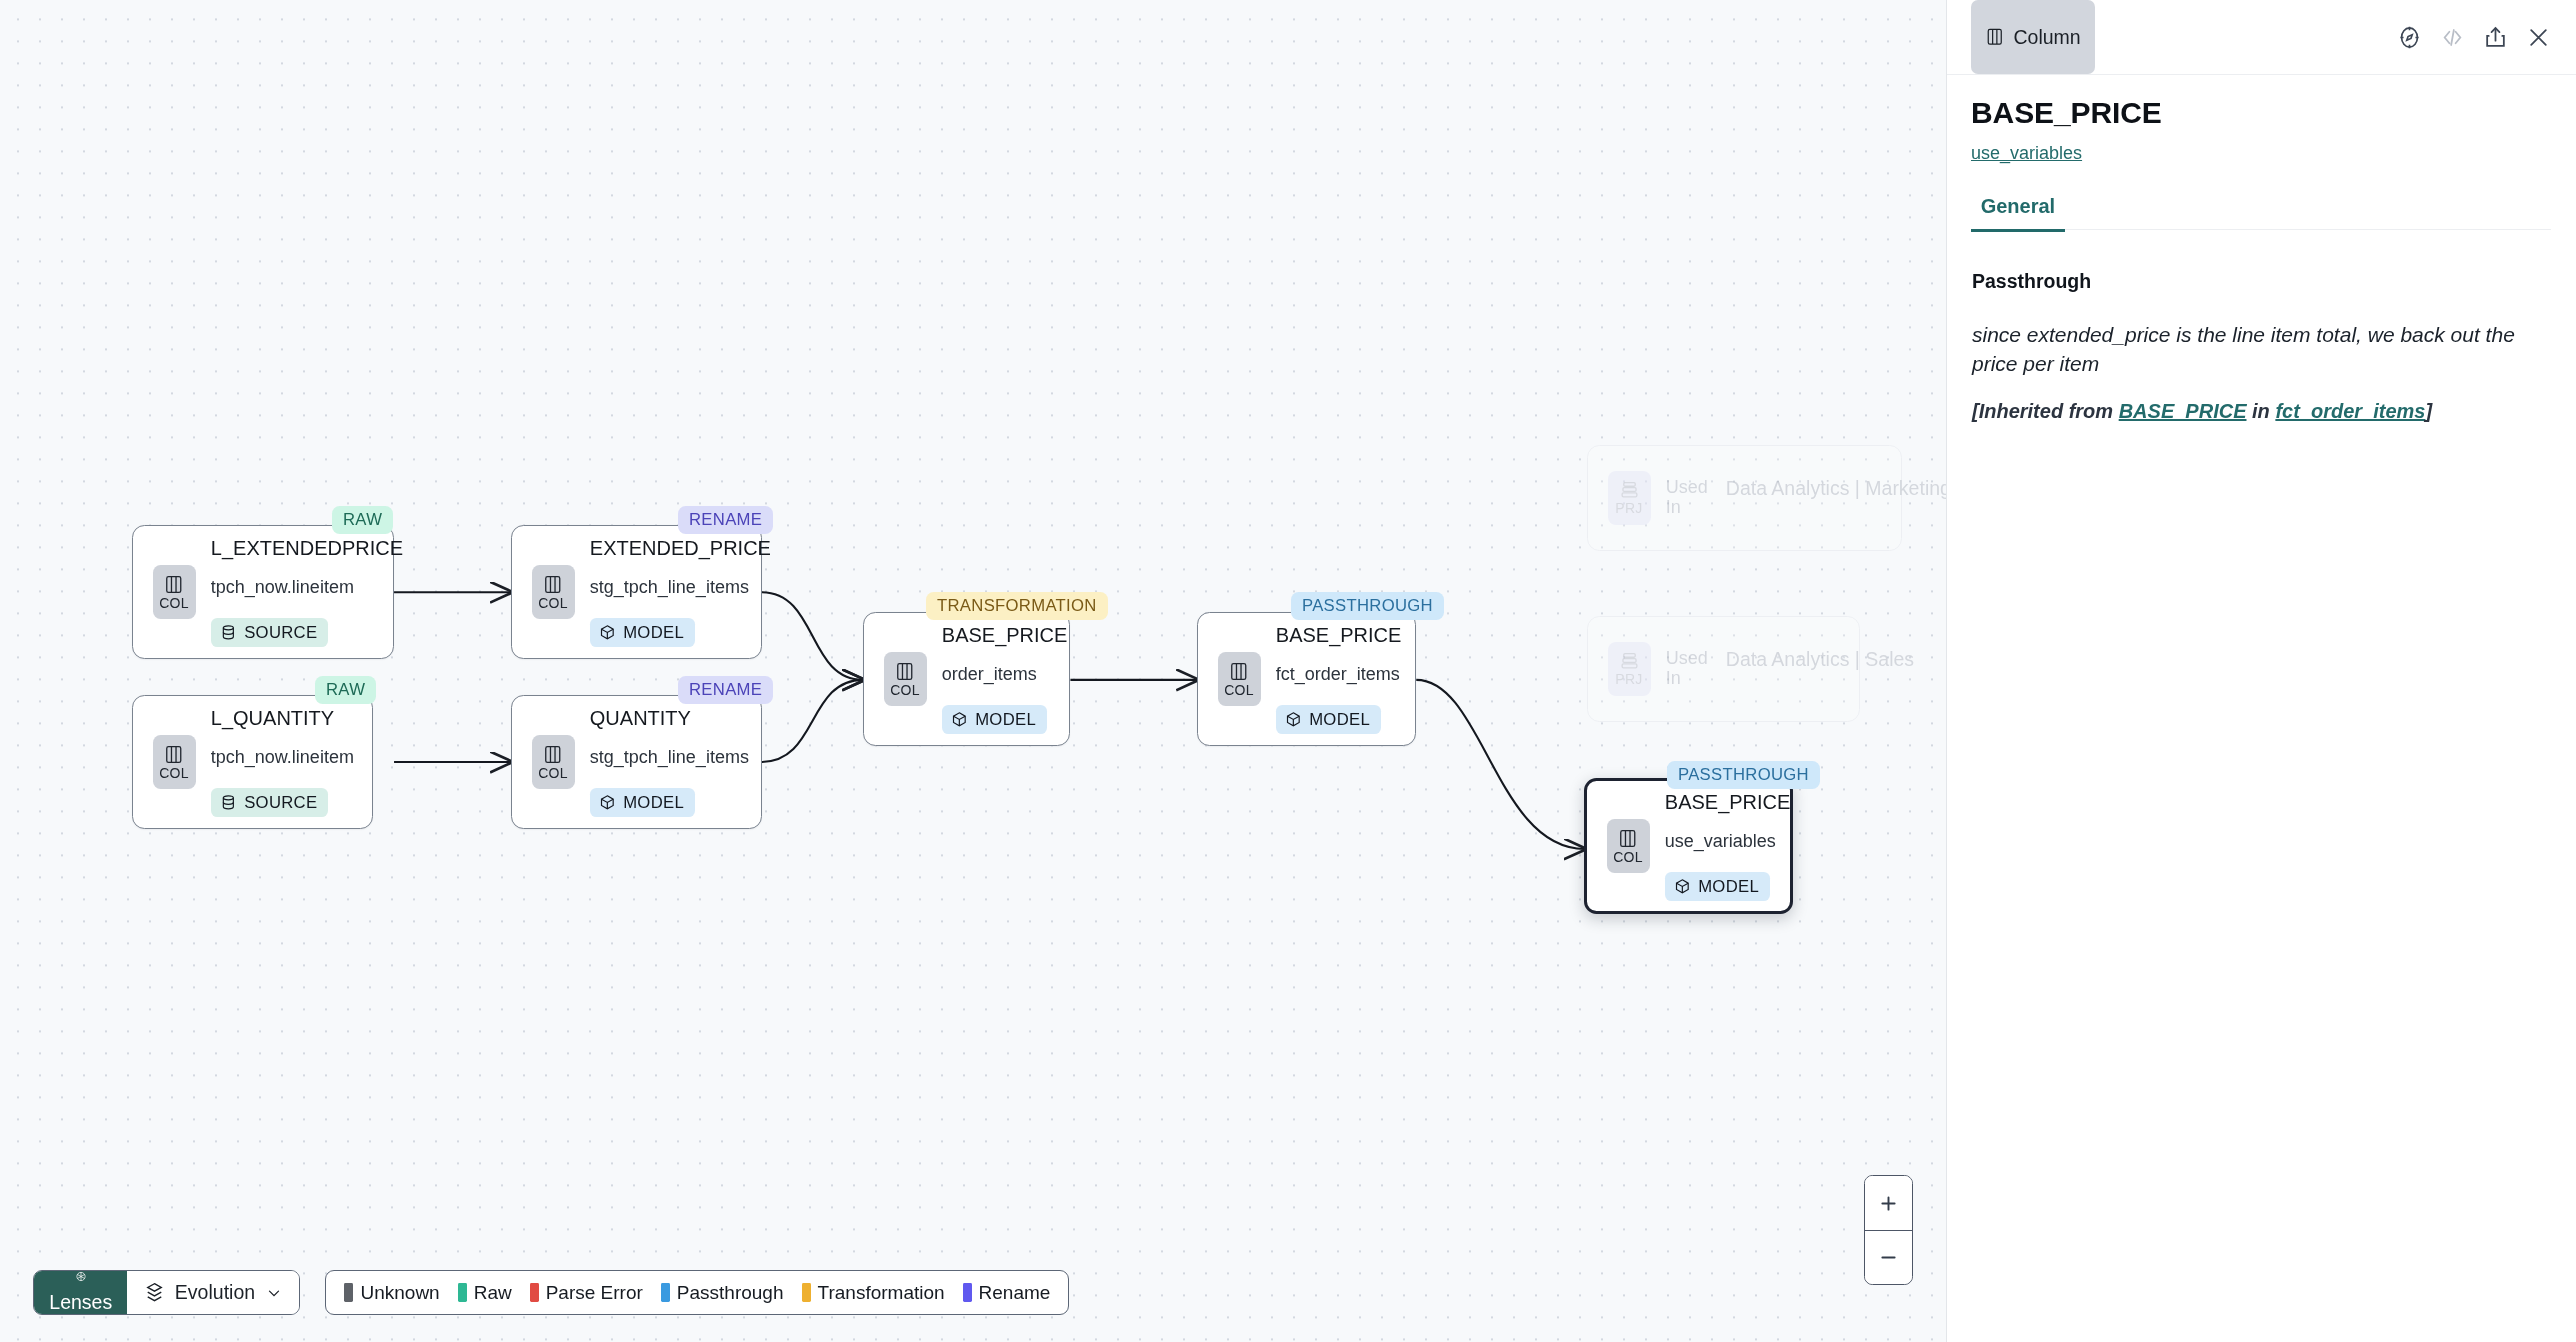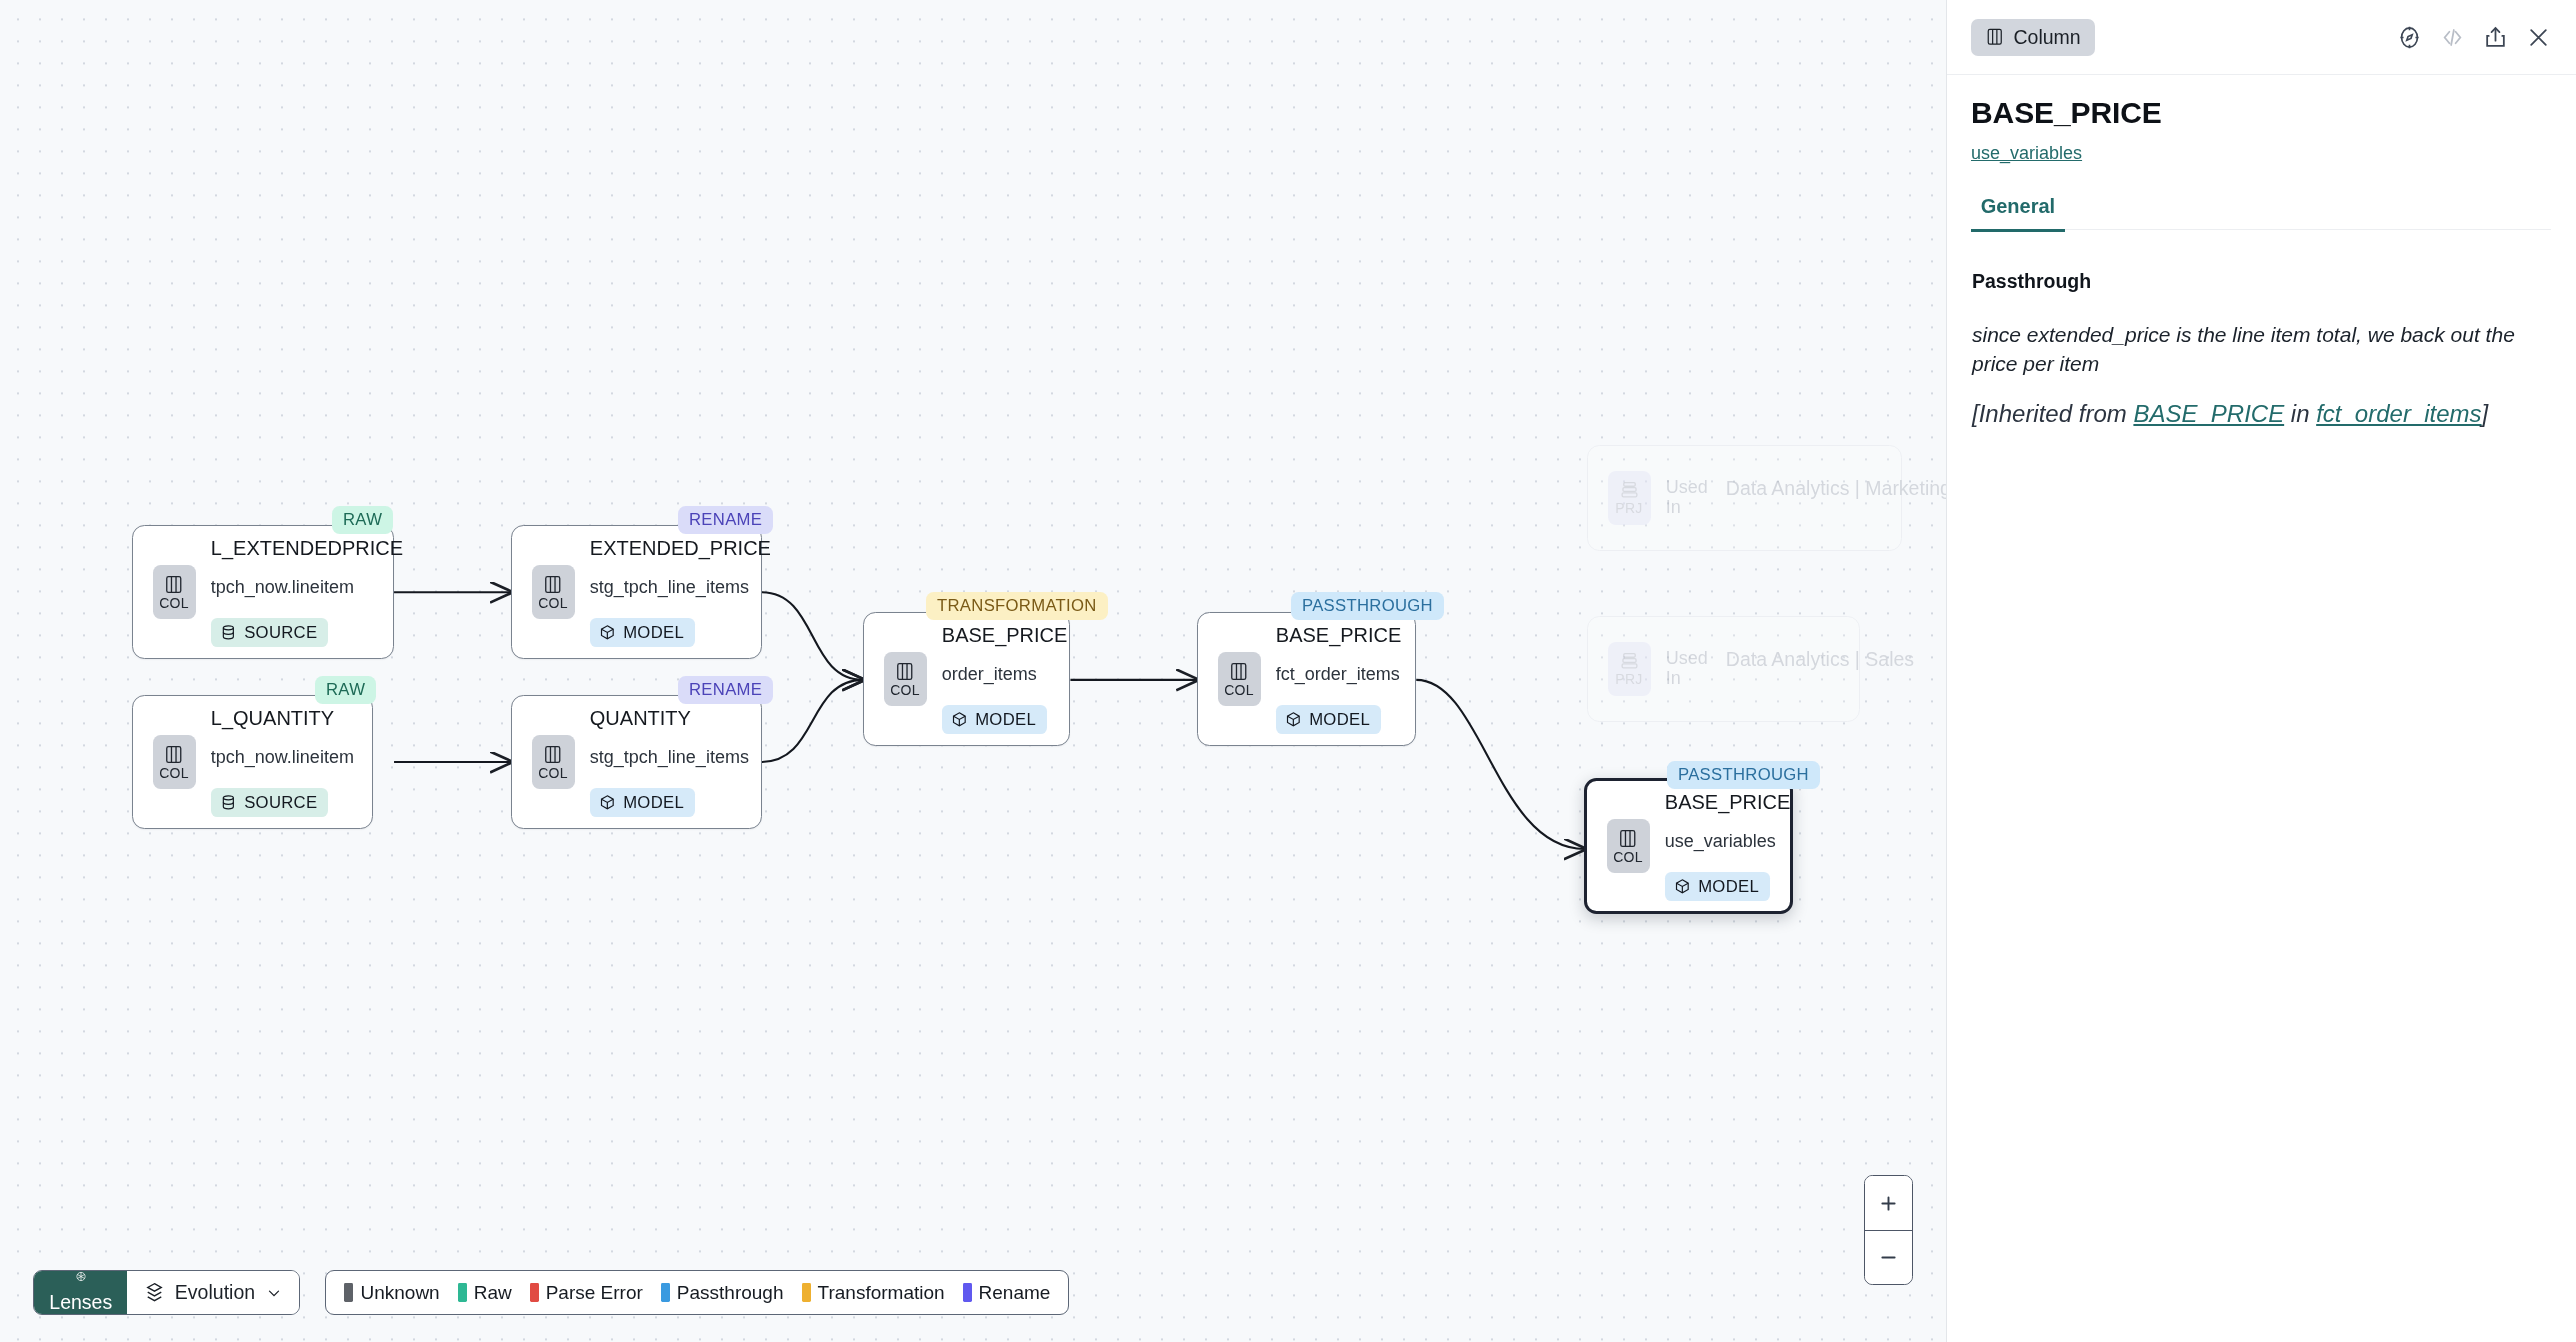--- a/index.html
+++ b/index.html
@@ -124,21 +124,21 @@
   .leg-sw { width: 9px; height: 19px; border-radius: 1.4px; }
 
   
   #panel {
     position: absolute; left: 1946px; top: 0;
     width: 630px; height: 1343px;
     background: #fff; border-left: 1.1px solid #e3e6ea;
     display: flex; flex-direction: column;
   }
   #panel-head {
-    height: 75px; display: flex; align-items: center; justify-content: space-between;
+    height: 75px; display: flex; justify-content: space-between;
     padding: 0 25px 0 24px; border-bottom: 1.1px solid #eceef1;
   }
   .chip {
     display: inline-flex; align-items: center; gap: 9px;
     background: #d2d6dd; border-radius: 7px; padding: 7px 14px;
     font-size: 19.5px; color: #1b2027; cursor: pointer;
   }
   .head-icons { display: flex; align-items: center; gap: 18px; color: #3d4654; }
   .head-icons span { cursor: pointer; display: flex; }
   .panel-body { padding: 21px 25px 0 24px; }
@@ -148,21 +148,21 @@
     color: #236b6b; text-decoration: underline; cursor: pointer;
   }
   #tabs { margin-top: 31px; border-bottom: 1.7px solid #eceef1; display: flex; }
   .tab {
     font-size: 20px; font-weight: 700; color: #226a6a; padding: 0 9.7px 11px 9.7px;
     border-bottom: 3.5px solid #226a6a; margin-bottom: -2.4px; cursor: pointer;
   }
   #desc-wrap { padding: 40px 25px 0 25px; }
   #desc-label { font-size: 19.5px; font-weight: 700; color: #10151c; }
   #desc-text { margin-top: 26.4px; font-size: 21px; font-style: italic; color: #1b222b; line-height: 1.42; }
-  #desc-inherit { margin-top: 18px; font-size: 24px; font-style: italic; color: #2c3440; line-height: 1.4; }
+  #desc-inherit { margin-top: 18px; font-size: 20px; font-style: italic; color: #2c3440; line-height: 1.4; font-weight: bold; }
   #desc-inherit a { color: #236b6b; text-decoration: underline; font-style: italic; }
 </style>
 </head>
 <body>
 
 <div id="app">
 
   <div id="canvas">
 
     <svg id="edges" viewBox="0 0 2796 1930">

